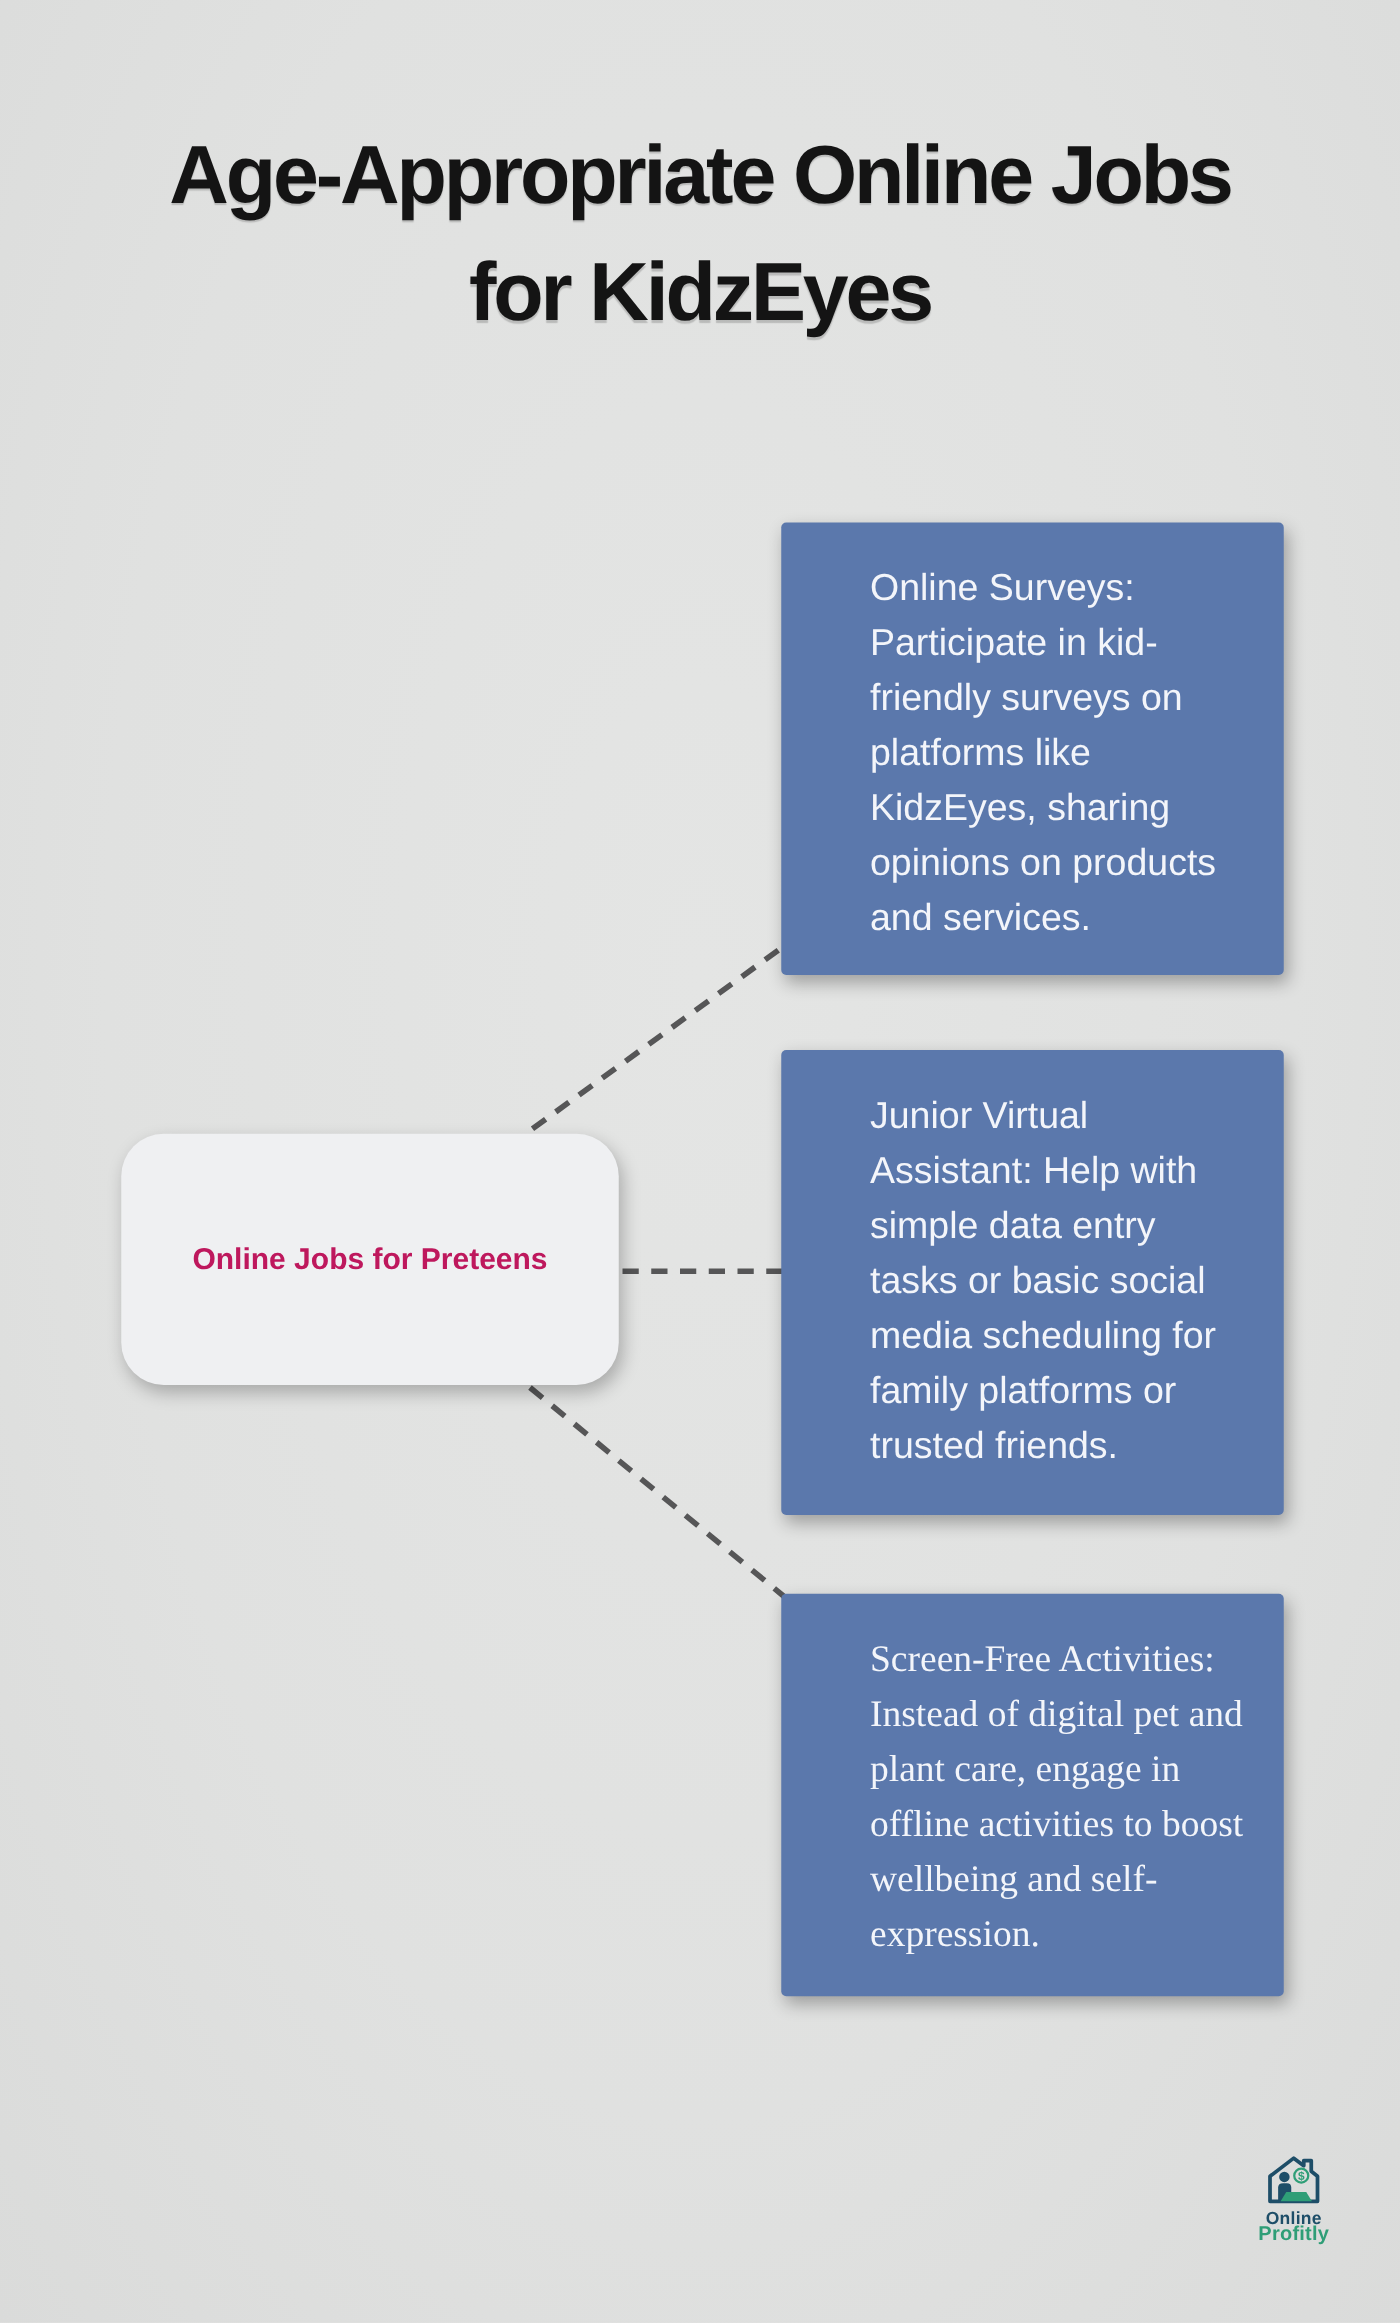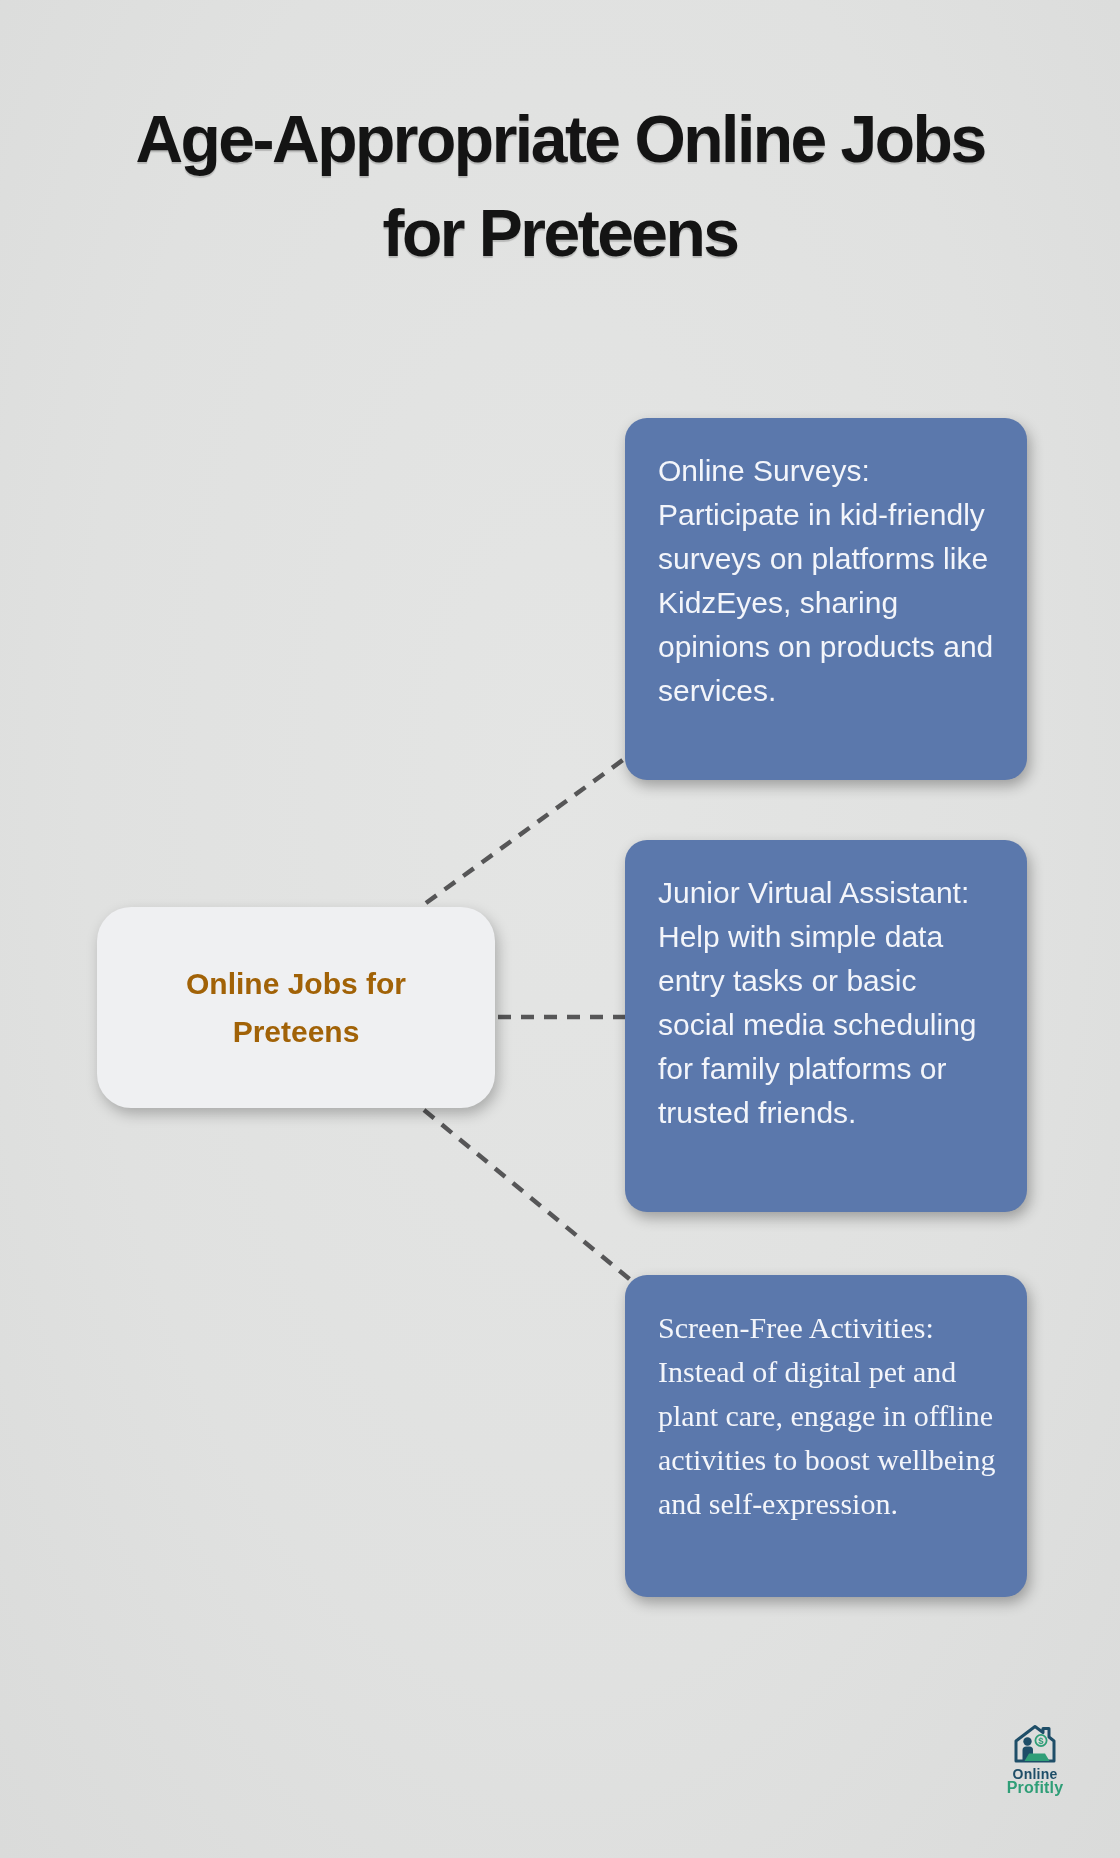--- a/index.html
+++ b/index.html
@@ -53,34 +53,35 @@
     border-radius: 34px;
     box-shadow: 3px 6px 14px rgba(0,0,0,0.25);
     display: flex;
     align-items: center;
     justify-content: center;
     text-align: center;
   }
   .center-node .label {
     display: block;
     width: 320px;
-    font-size: 30px;
+    font-size: 24px;
     line-height: 48px;
     font-weight: 700;
-    color: #a16207;
+    color: #be185d;
   }
   .node {
     position: absolute;
     left: 625px;
     width: 402px;
     box-sizing: border-box;
     background: #5b78ac;
-    border-radius: 22px;
+    border-radius: 4px;
     box-shadow: 3px 6px 14px rgba(0,0,0,0.30);
     color: #f3f5fa;
+    padding-left: 38px;
   }
   .node p {
     margin: 0;
     padding: 31px 28px 0 33px;
     font-size: 30px;
     line-height: 44px;
     font-weight: 400;
   }
   .node-1 { top: 418px; height: 362px; }
   .node-2 { top: 840px; height: 372px; }
@@ -113,21 +114,21 @@
     letter-spacing: 0.2px;
   }
 </style>
 </head>
 <body>
 
 <div class="canvas">
 
   <h1 class="page-title">
     <span>Age-Appropriate Online Jobs</span>
-    <span>for Preteens</span>
+    <span>for KidzEyes</span>
   </h1>
 
   <svg class="connectors" viewBox="0 0 1120 1858">
     <line x1="426" y1="903" x2="627" y2="757" stroke="#565657" stroke-width="4.5" stroke-dasharray="13 10"></line>
     <line x1="498" y1="1017" x2="626" y2="1017" stroke="#565657" stroke-width="4.5" stroke-dasharray="13 10"></line>
     <line x1="424" y1="1110" x2="638" y2="1286" stroke="#565657" stroke-width="4.5" stroke-dasharray="13 10"></line>
   </svg>
 
   <div class="center-node">
     <span class="label">Online Jobs for Preteens</span>

